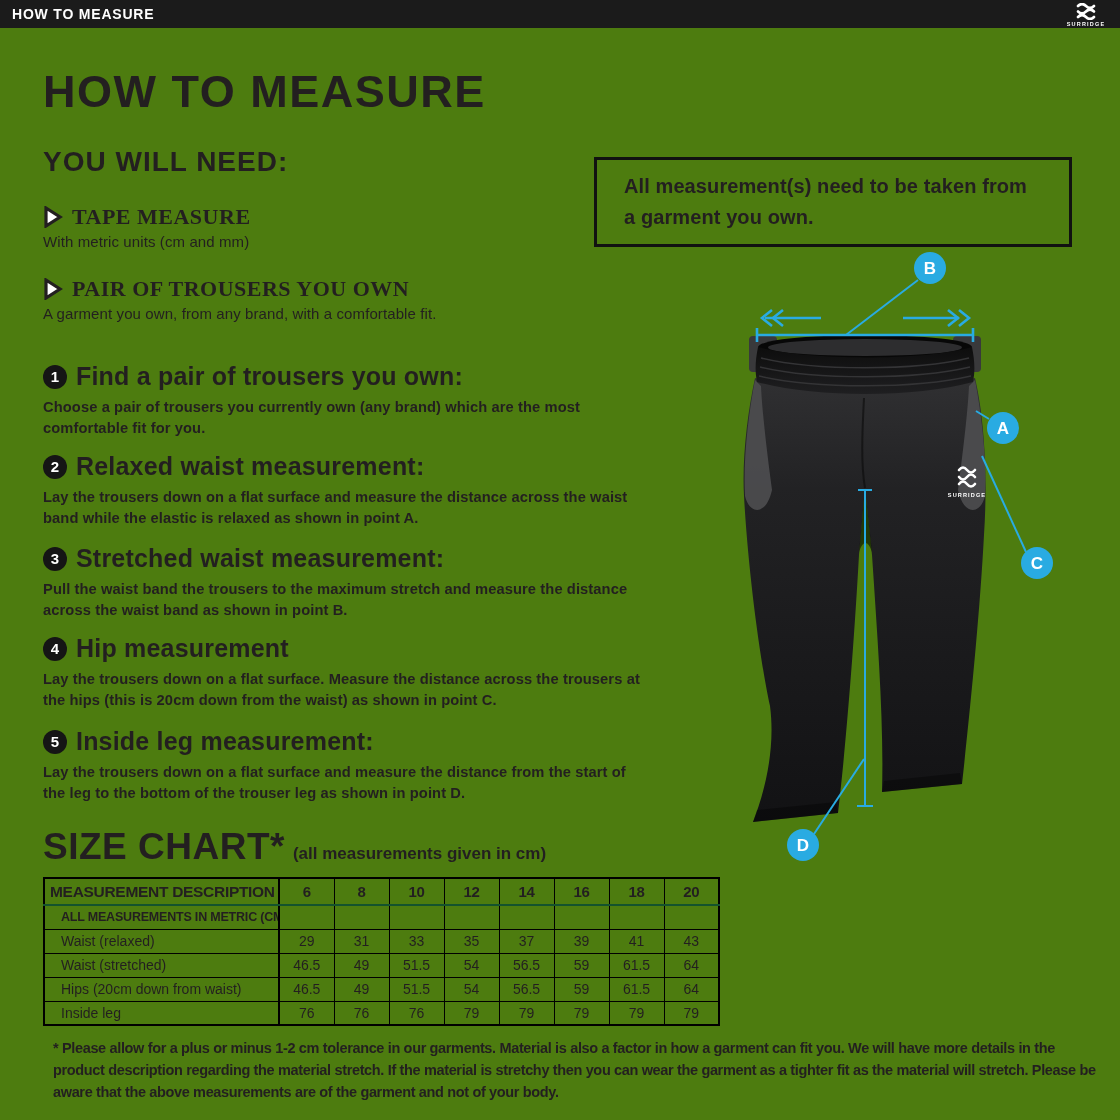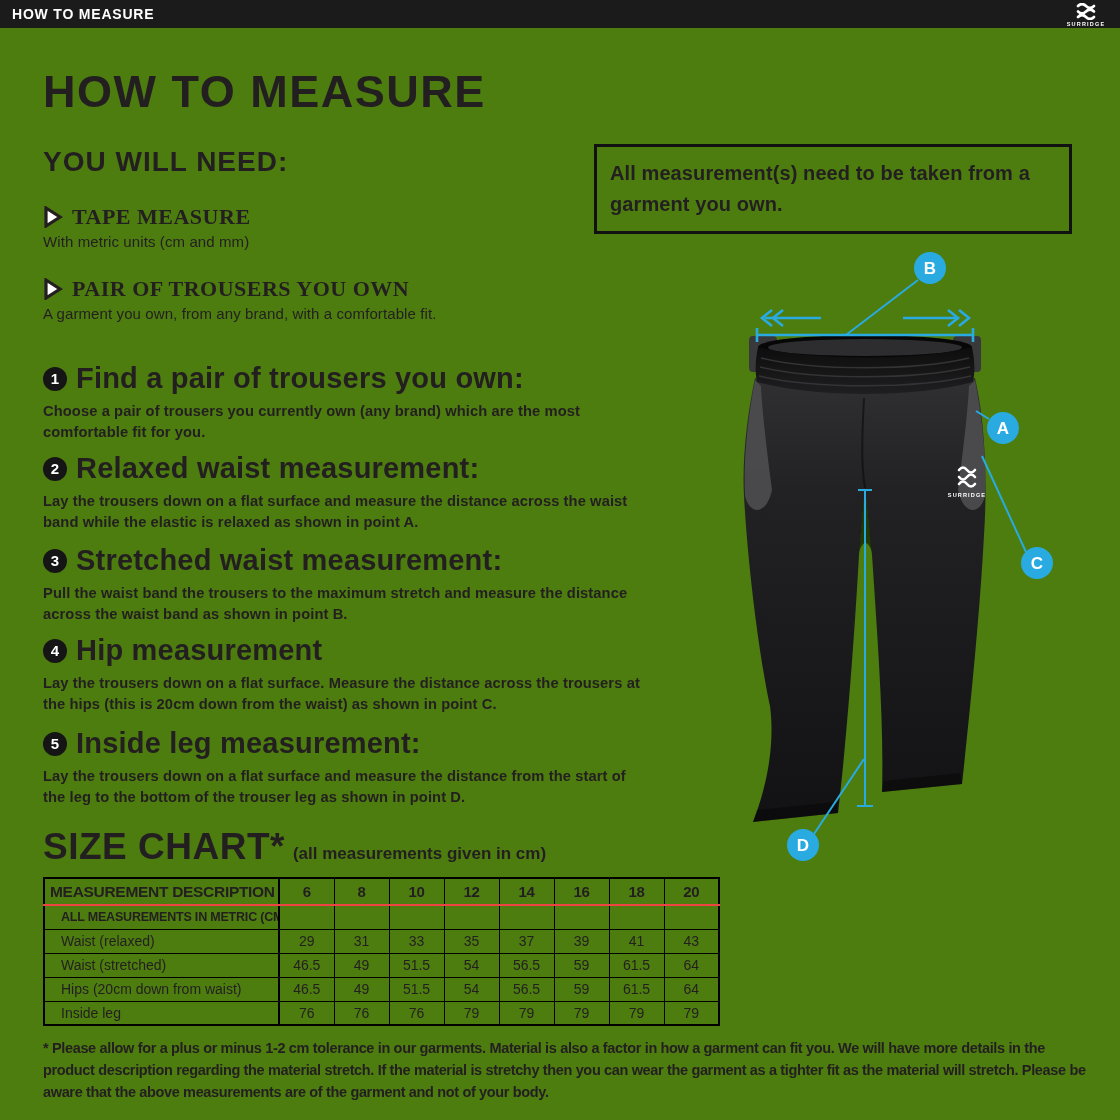--- a/index.html
+++ b/index.html
@@ -15,47 +15,47 @@
 
   
   .h1 { position:absolute; left:43px; top:66px; font-size:45px; font-weight:bold; letter-spacing:1.5px; }
   .h2-need { position:absolute; left:43px; top:146px; font-size:28px; font-weight:bold; letter-spacing:1px; }
 
   .need-item { position:absolute; left:43px; width:560px; }
   .need-head { display:flex; align-items:center; gap:9px; }
   .need-title { font-size:22px; font-weight:bold; letter-spacing:.5px;font-family:Liberation Serif, serif; }
   .need-sub { font-size:15px; font-weight:normal; margin-top:3px; letter-spacing:.1px; }
 
-  .notice-box { position:absolute; left:594px; top:144px; width:478px; border:3px solid #111;
-                padding:11px 13px; }
+  .notice-box { position:absolute; left:594px; top:157px; width:478px; border:3px solid #111;
+                padding:11px 27px; }
   .notice-text { font-size:20px; font-weight:bold; line-height:1.55; letter-spacing:.1px; }
 
   .step { position:absolute; left:43px; width:612px; }
   .step-head { display:flex; align-items:center; gap:9px; }
   .step-num { width:24px; height:24px; border-radius:50%; background:#151515; color:#fff;
               display:flex; align-items:center; justify-content:center;
               font-size:15px; font-weight:bold; flex:0 0 24px; }
-  .step-title { font-size:29px; font-weight:bold; letter-spacing:.2px; }
+  .step-title { font-size:25px; font-weight:bold; letter-spacing:.2px; }
   .step-body { font-size:14.7px; font-weight:bold; line-height:1.45; margin-top:6px; width:600px; letter-spacing:.1px; }
 
   .size-chart-heading { position:absolute; left:43px; top:826px; }
   .size-chart-heading .big { font-size:37px; font-weight:bold; letter-spacing:.5px; }
   .size-chart-heading .sub { font-size:17px; font-weight:bold; margin-left:8px;margin-top:36px; }
 
   table.size-table { position:absolute; left:43px; top:877px; width:676px; border-collapse:collapse;
                      table-layout:fixed; border:2px solid #000; }
   .size-table th, .size-table td { border:1px solid #000; overflow:hidden; white-space:nowrap; }
   .size-table thead th { height:27px; font-size:15px; font-weight:bold; letter-spacing:-0.3px;
-                         border-bottom:2px solid #ef4444; text-align:center; }
+                         border-bottom:2px solid #14532d; text-align:center; }
   .size-table thead th.desc { text-align:left; padding-left:5px; font-size:15.5px; border-right:2px solid #000;}
   .size-table td { height:24px; font-size:14px; text-align:center; }
   .size-table td.lbl { text-align:left; padding-left:16px; border-right:2px solid #000; }
   .size-table tbody tr:first-child td.lbl { font-weight:bold; font-size:12.5px; letter-spacing:-0.2px; }
 
-  .footnote { position:absolute; left:43px; top:1038px; width:1052px; font-size:14.5px; font-weight:bold;
+  .footnote { position:absolute; left:53px; top:1038px; width:1052px; font-size:14.5px; font-weight:bold;
               letter-spacing:-0.35px; line-height:1.5; }
 
   .trousers { position:absolute; left:735px; top:240px; width:350px; height:640px; }
 </style>
 </head>
 <body>
 
 <div class="page">
 
   <header class="topbar">

